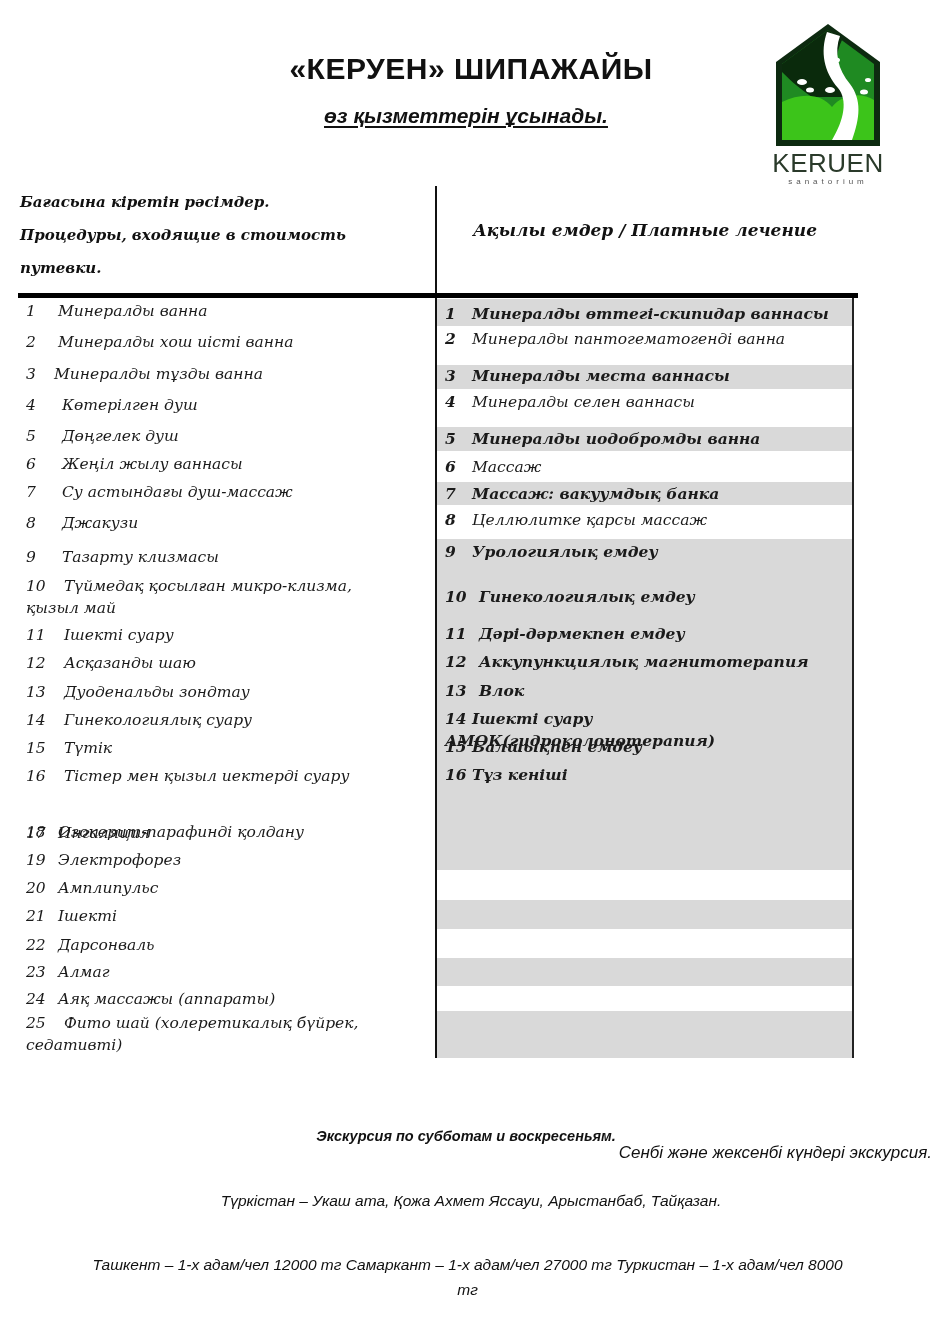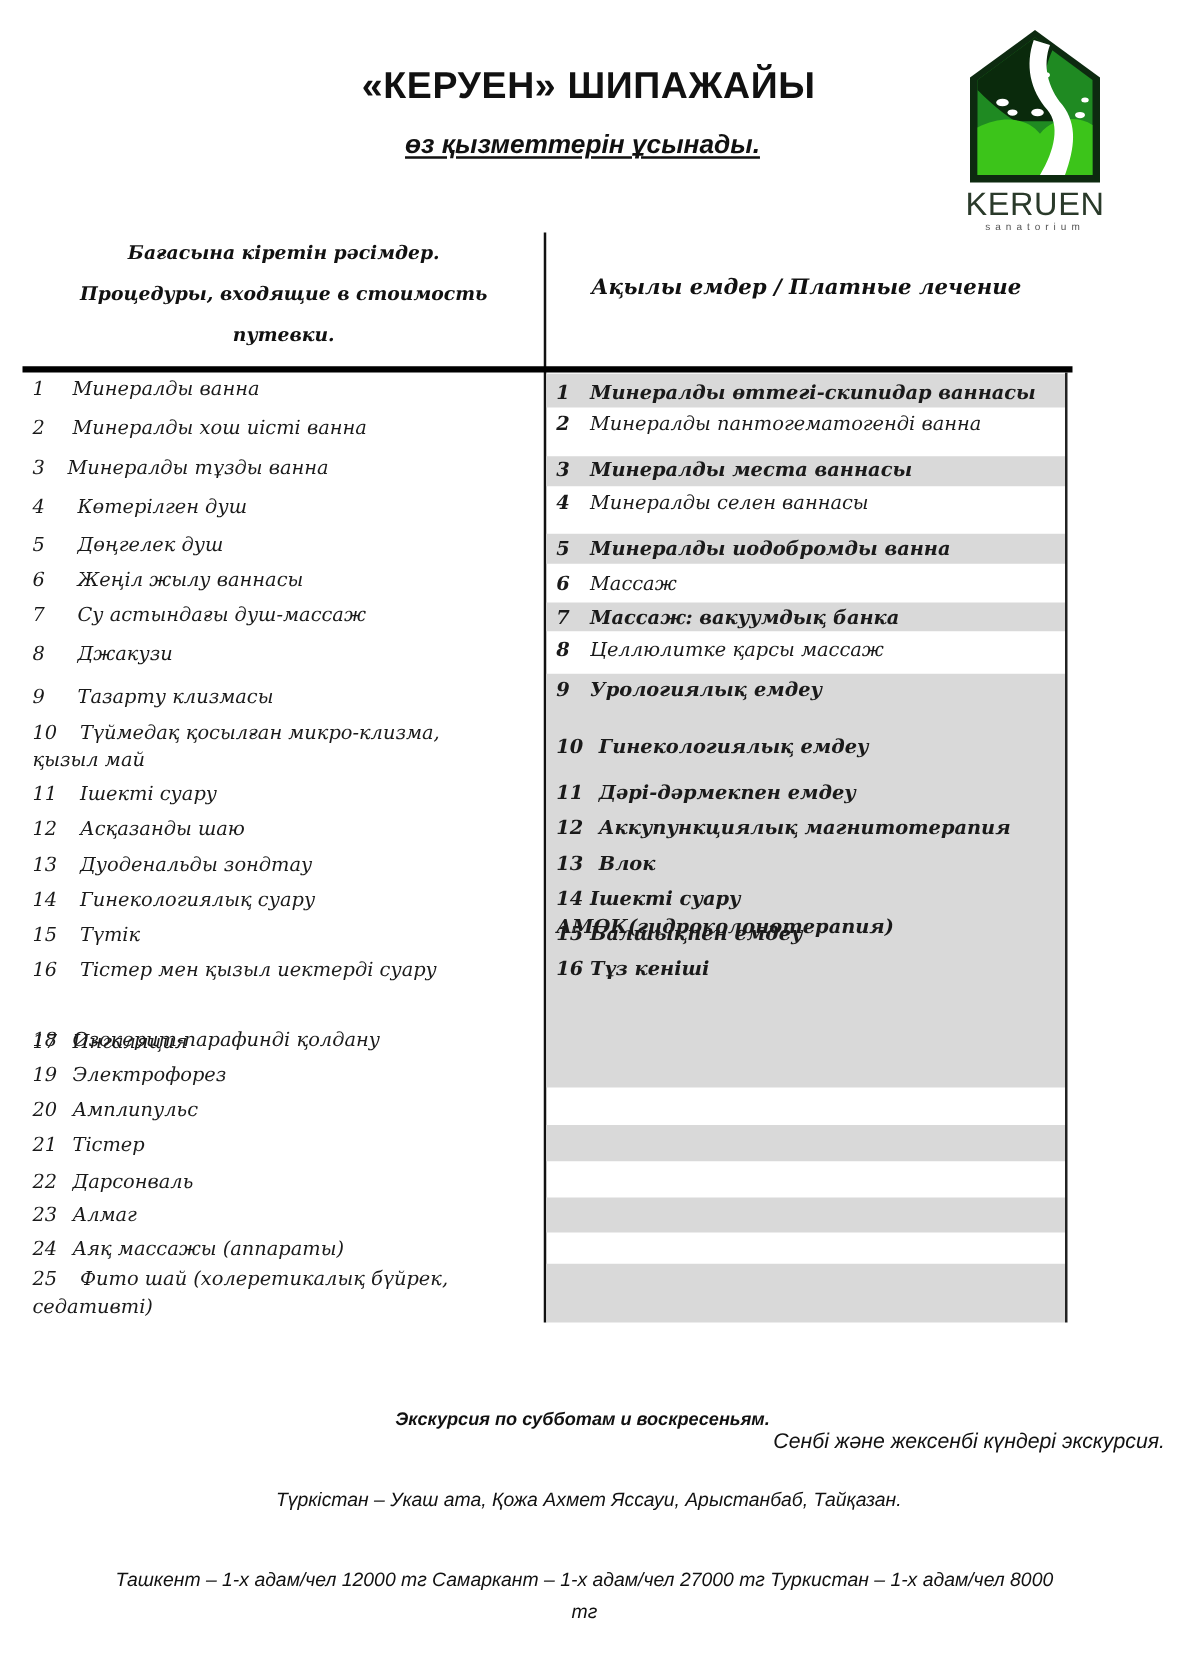--- a/index.html
+++ b/index.html
@@ -10,21 +10,21 @@
   .subtitle { position: absolute; left: 0; width: 932px; top: 104px; text-align: center;
            font-family: "Liberation Sans", sans-serif; font-weight: bold; font-style: italic; font-size: 21px;
            text-decoration: underline; text-underline-offset: 3px; }
 
   .logo { position: absolute; left: 772px; top: 22px; width: 112px; height: 168px; }
   .logo-text { position: absolute; left: 0; width: 112px; top: 126px; text-align: center;
            font-family: "Liberation Sans", sans-serif; font-size: 26px; color: #2a3a2a; letter-spacing: 0.5px; }
   .logo-sub { position: absolute; left: 0; width: 112px; top: 155px; text-align: center;
            font-family: "Liberation Sans", sans-serif; font-size: 8px; color: #555; letter-spacing: 4px; }
 
-  .left-head { position: absolute; left: 20px; width: 414px; top: 186px; text-align: center;
+  .left-head { position: absolute; left: 20px; width: 414px; top: 186px; 
            font-family: "DejaVu Serif", serif; font-style: italic; font-weight: bold; font-size: 15px; line-height: 33px; }
   .right-head { position: absolute; left: 440px; width: 410px; top: 220px; text-align: center;
            font-family: "DejaVu Serif", serif; font-style: italic; font-weight: bold; font-size: 17px; }
 
   .vline { position: absolute; left: 435px; top: 186px; width: 2px; height: 872px; background: #111; }
   .hrule { position: absolute; left: 18px; top: 293px; width: 840px; height: 5px; background: #000; }
   .rborder { position: absolute; left: 852px; top: 298px; width: 2px; height: 760px; background: #222; }
 
   .left-list { position: absolute; left: 26px; top: 298px; width: 400px; }
   .litem { position: absolute; left: 0; width: 400px; font-family: "DejaVu Serif", serif; font-style: italic;
@@ -106,21 +106,21 @@
   <div class="litem" style="top:326px"><span class="num" style="width:38px">11</span><span>Ішекті суару</span></div>
   <div class="litem" style="top:354px"><span class="num" style="width:38px">12</span><span>Асқазанды шаю</span></div>
   <div class="litem" style="top:383px"><span class="num" style="width:38px">13</span><span>Дуоденальды зондтау</span></div>
   <div class="litem" style="top:411px"><span class="num" style="width:38px">14</span><span>Гинекологиялық суару</span></div>
   <div class="litem" style="top:439px"><span class="num" style="width:38px">15</span><span>Түтік</span></div>
   <div class="litem" style="top:467px"><span class="num" style="width:38px">16</span><span>Тістер мен қызыл иектерді суару</span></div>
   <div class="litem" style="top:524px"><span class="num">17</span><span>Ингаляция</span></div>
   <div class="litem" style="top:523px"><span class="num">18</span><span>Озокерит-парафинді қолдану</span></div>
   <div class="litem" style="top:551px"><span class="num">19</span><span>Электрофорез</span></div>
   <div class="litem" style="top:579px"><span class="num">20</span><span>Амплипульс</span></div>
-  <div class="litem" style="top:607px"><span class="num">21</span><span>Тістер</span></div>
+  <div class="litem" style="top:607px"><span class="num">21</span><span>Ішекті</span></div>
   <div class="litem" style="top:636px"><span class="num">22</span><span>Дарсонваль</span></div>
   <div class="litem" style="top:663px"><span class="num">23</span><span>Алмаг</span></div>
   <div class="litem" style="top:690px"><span class="num">24</span><span>Аяқ массажы (аппараты)</span></div>
   <div class="litem" style="top:714px"><span class="num" style="width:38px">25</span><span>Фито шай (холеретикалық бүйрек,</span><br><span>седативті)</span></div>
 </div>
 
 <div>
   <div class="ritem b" style="top:303px"><span class="num">1</span><span>Минералды өттегі-скипидар ваннасы</span></div>
   <div class="ritem" style="top:328px"><span class="num">2</span><span>Минералды пантогематогенді ванна</span></div>
   <div class="ritem b" style="top:365px"><span class="num">3</span><span>Минералды места ваннасы</span></div>

